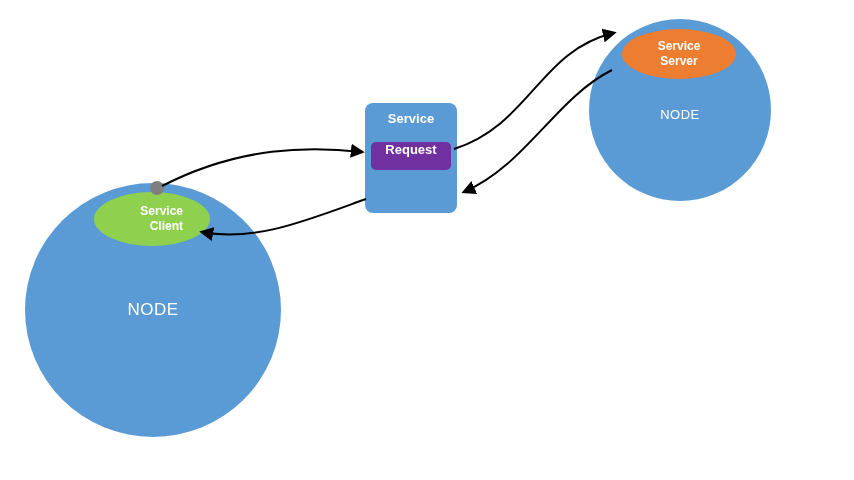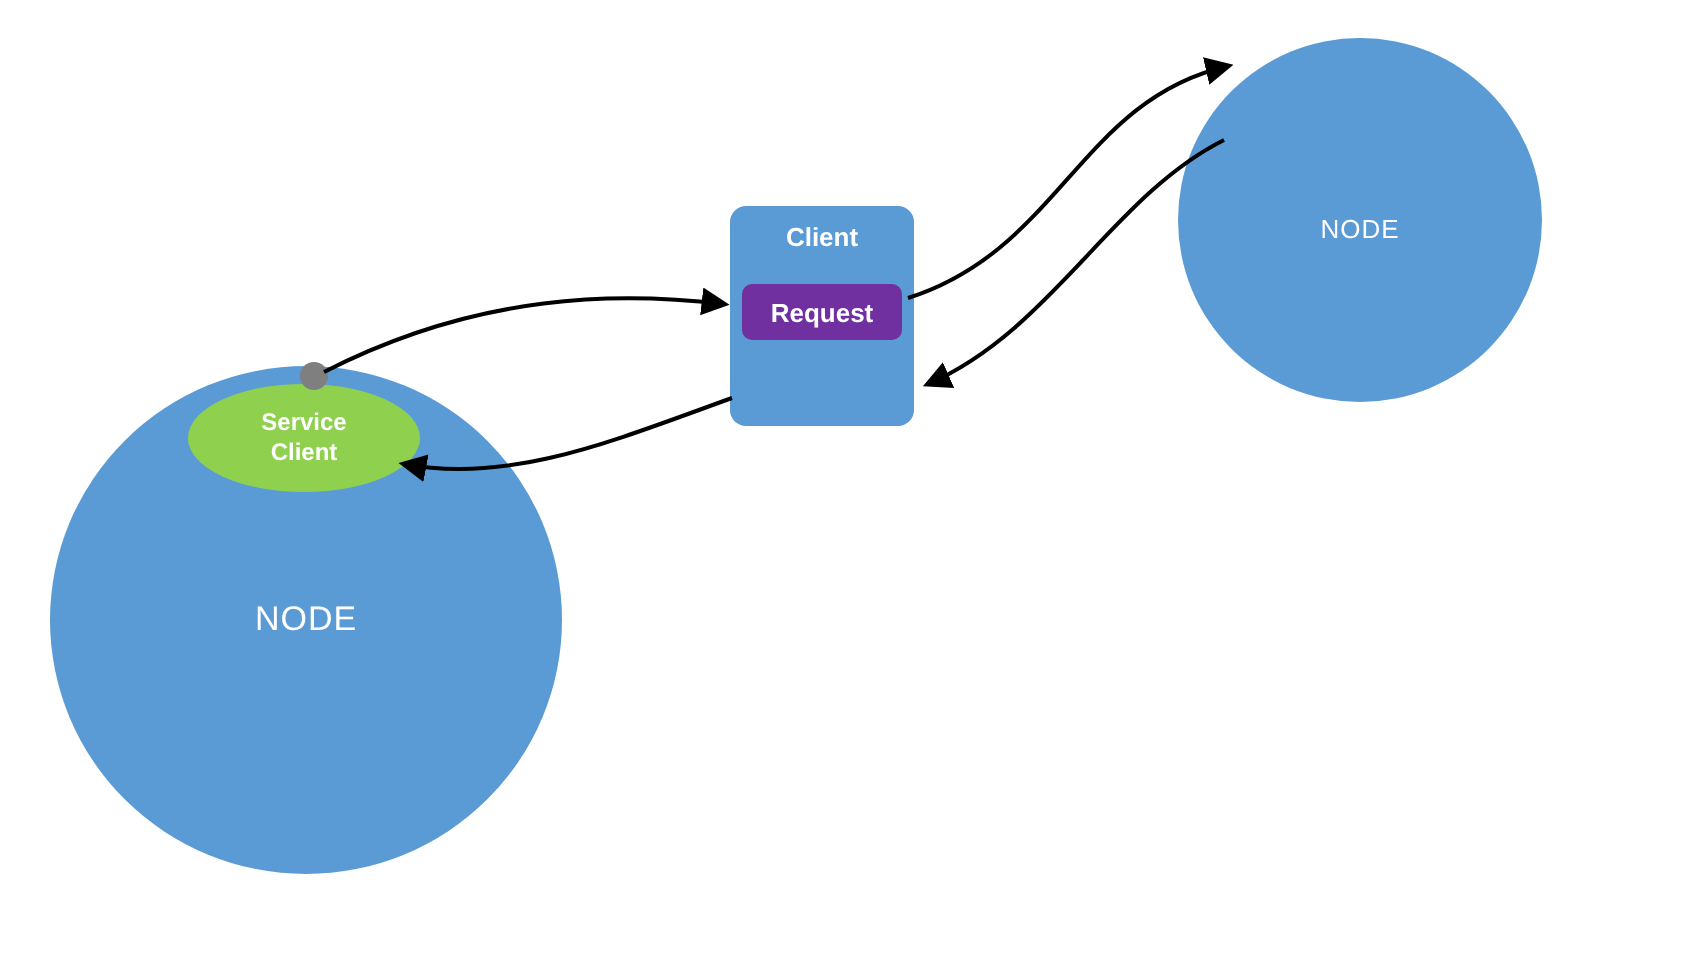--- a/index.html
+++ b/index.html
@@ -48,20 +48,21 @@
     text-align: center;
     color: #ffffff;
     font-weight: bold;
     font-size: 12px;
     line-height: 1.25;
   }
   #service-client {
     left: 94px; top: 192px;
     width: 116px; height: 54px;
     background: var(--client-green, #8fd14f);
+    text-align: right;
   }
   #service-server {
     left: 622px; top: 29px;
     width: 114px; height: 50px;
     background: var(--server-orange, #ed7d31);
   }
   .pill .pill-text { width: 62px; }
   #connection-dot {
     position: absolute;
     left: 150px; top: 181px;
@@ -86,21 +87,21 @@
     font-size: 13px;
   }
   .msg-box {
     position: absolute;
     background: var(--box-purple, #7030a0);
     border-radius: 5px;
     color: #ffffff;
     font-size: 13px;
     font-weight: 600;
     display: flex;
-    align-items: center;
+    align-items: flex-start;
     justify-content: center;
   }
   #request-box {
     left: 6px; top: 39px;
     width: 80px; height: 28px;
   }
   #response-box {
     left: 4px; top: 78px;
     width: 84px; height: 28px;
   }
@@ -126,25 +127,28 @@
   </div>
 
   <div id="right-node" class="circle">
     <span class="node-label">NODE</span>
   </div>
 
   <div id="service-client" class="pill">
     <span class="pill-text">Service Client</span>
   </div>
 
+  <div id="service-server" class="pill">
+    <span class="pill-text">Service Server</span>
+  </div>
 
   <div id="connection-dot"></div>
 
   <div id="service-box">
-    <div id="service-title">Client</div>
+    <div id="service-title">Service</div>
     <div id="request-box" class="msg-box">
       <span>Request</span>
     </div>
   </div>
 
   <svg id="arrow-layer" viewBox="0 0 854 480">
     <defs>
       <marker id="arrowhead" viewBox="0 0 10 10" refX="8" refY="5" markerWidth="7" markerHeight="7" orient="auto-start-reverse">
         <path d="M0,0 L10,5 L0,10 z" fill="#000000"></path>
       </marker>

